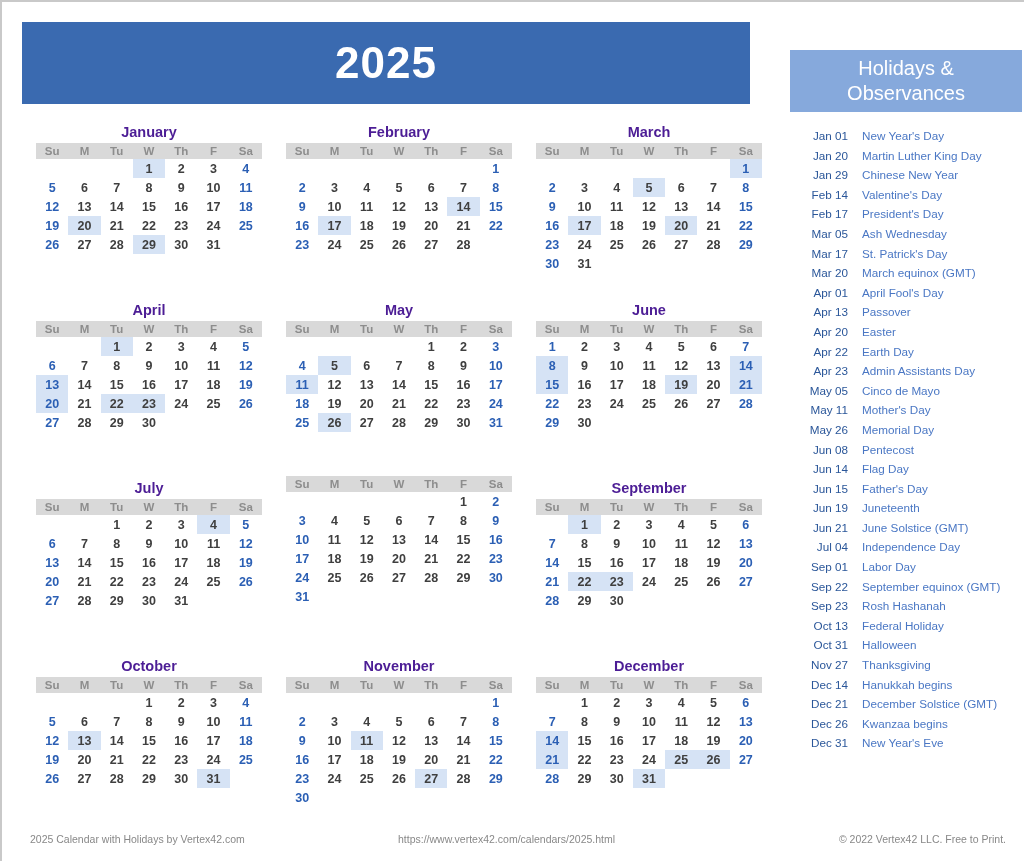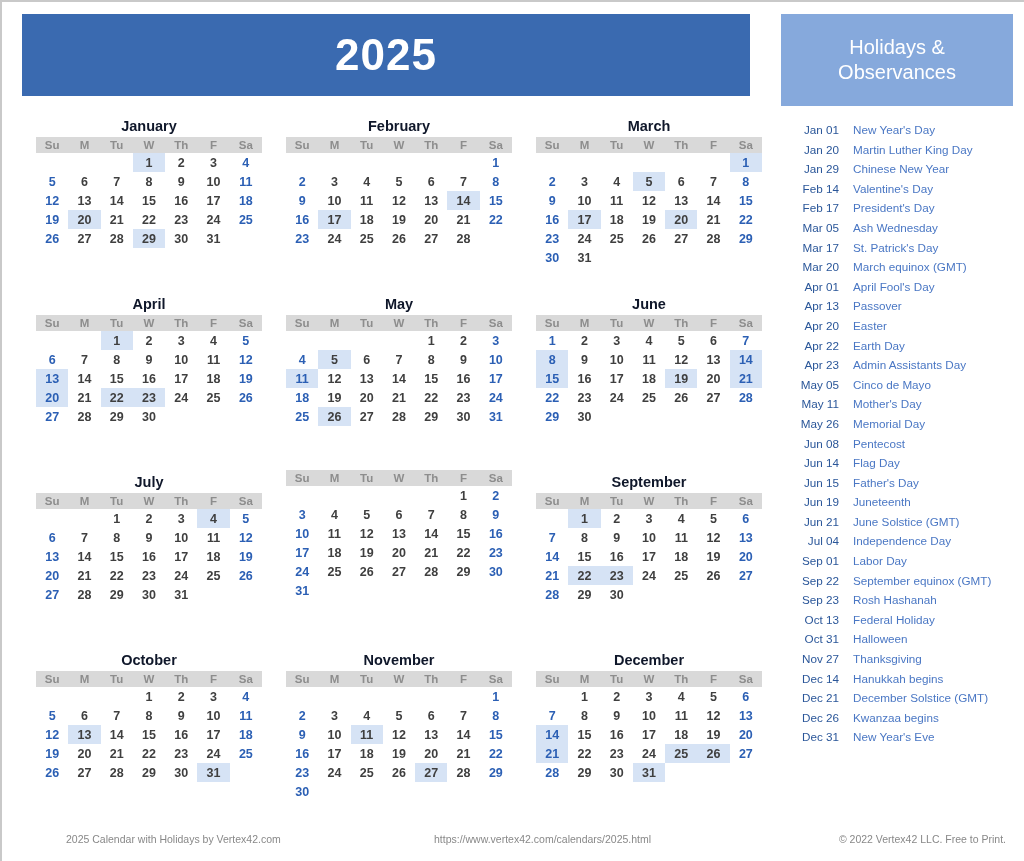--- a/index.html
+++ b/index.html
@@ -19,66 +19,67 @@
     width: 1024px;
     height: 861px;
     box-sizing: border-box;
     border-left: 2px solid #c9c9c9;
     border-top: 2px solid #c9c9c9;
     background: #fff;
   }
   
   .top-row {
     display: flex;
-    padding: 12px 12px 0 20px;
+    padding: 20px 12px 0 20px;
     box-sizing: border-box;
-    gap: 31px;
+    gap: 40px;
   }
   .left-col { width: 728px; flex: none; }
   .right-col { width: 232px; flex: none; }
 
   .year-banner {
     height: 82px;
     background: #3a6ab0;
     color: #ffffff;
     display: flex;
     align-items: center;
     justify-content: center;
     font-size: 44px;
     font-weight: bold;
     letter-spacing: 1px;
   }
   .holidays-banner {
-    height: 92px;
+    height: 62px;
     background: #86a9dc;
     color: #ffffff;
     display: flex;
     flex-direction: column;
     align-items: center;
     justify-content: center;
     font-size: 20px;
     line-height: 1.25;
     text-align: center;
+    margin-top: 28px;
   }
 
   
   .months-grid {
     display: grid;
     grid-template-columns: repeat(3, 250px);
     grid-template-rows: repeat(4, 178px);
     padding: 8px 0 0 2px;
   }
   .month {
     width: 250px;
     box-sizing: border-box;
     padding: 0 12px;
   }
   .month-name {
     text-align: center;
-    color: #0f172a;
+    color: #4c1d95;
     font-weight: bold;
     font-size: 14.5px;
     padding: 4px 0 3px 0;
   }
   table.cal {
     border-collapse: collapse;
     width: 100%;
     table-layout: fixed;
   }
   table.cal th {
@@ -129,21 +130,21 @@
     position: absolute;
     left: 0;
     bottom: 16px;
     width: 1024px;
     display: flex;
     box-sizing: border-box;
     padding: 0 20px 0 28px;
     font-size: 10.5px;
     color: #888;
   }
-  .footer .f-left { width: 345px; flex: none; margin-left: 36px; }
+  .footer .f-left { width: 345px; flex: none; }
   .footer .f-mid { flex: 1; margin-left: 23px; }
   .footer .f-right { text-align: right; }
 </style>
 </head>
 <body>
 
 <div id="page">
 
   <div class="top-row">
     <div class="left-col">

